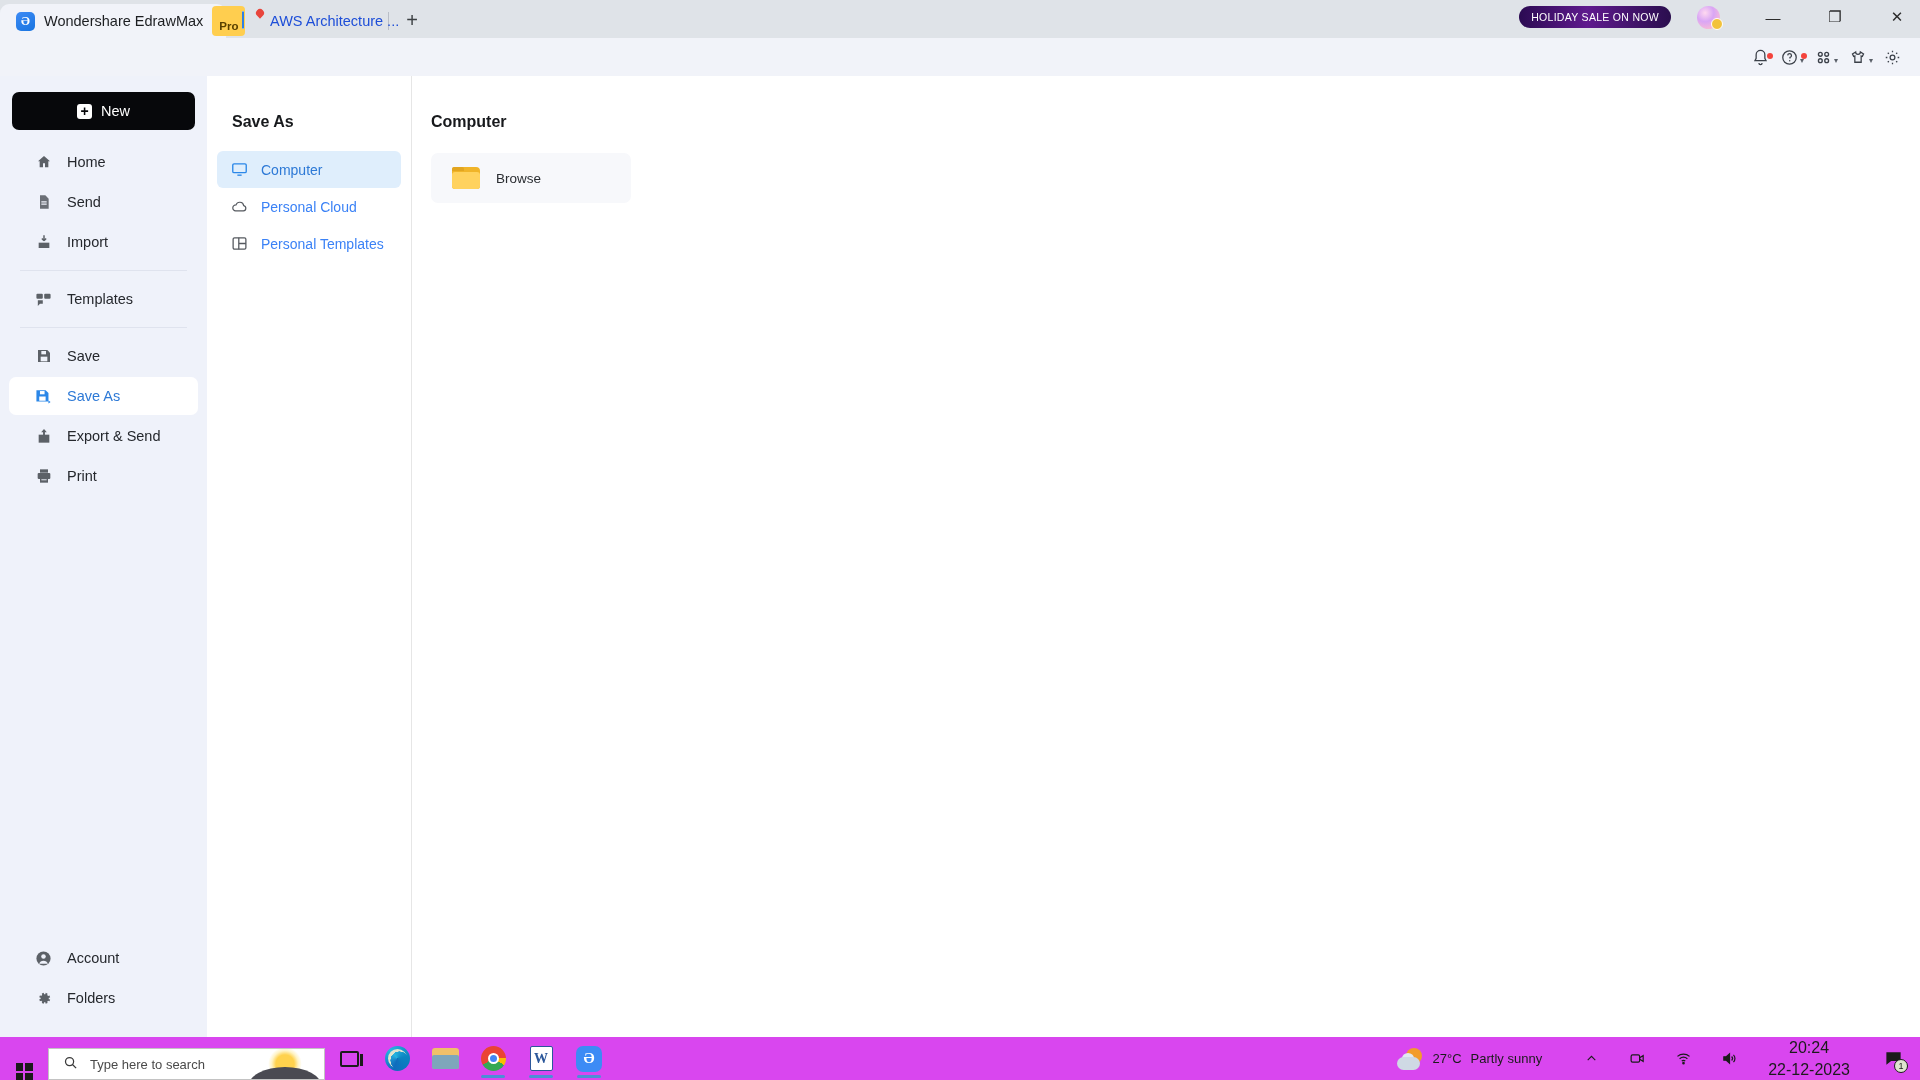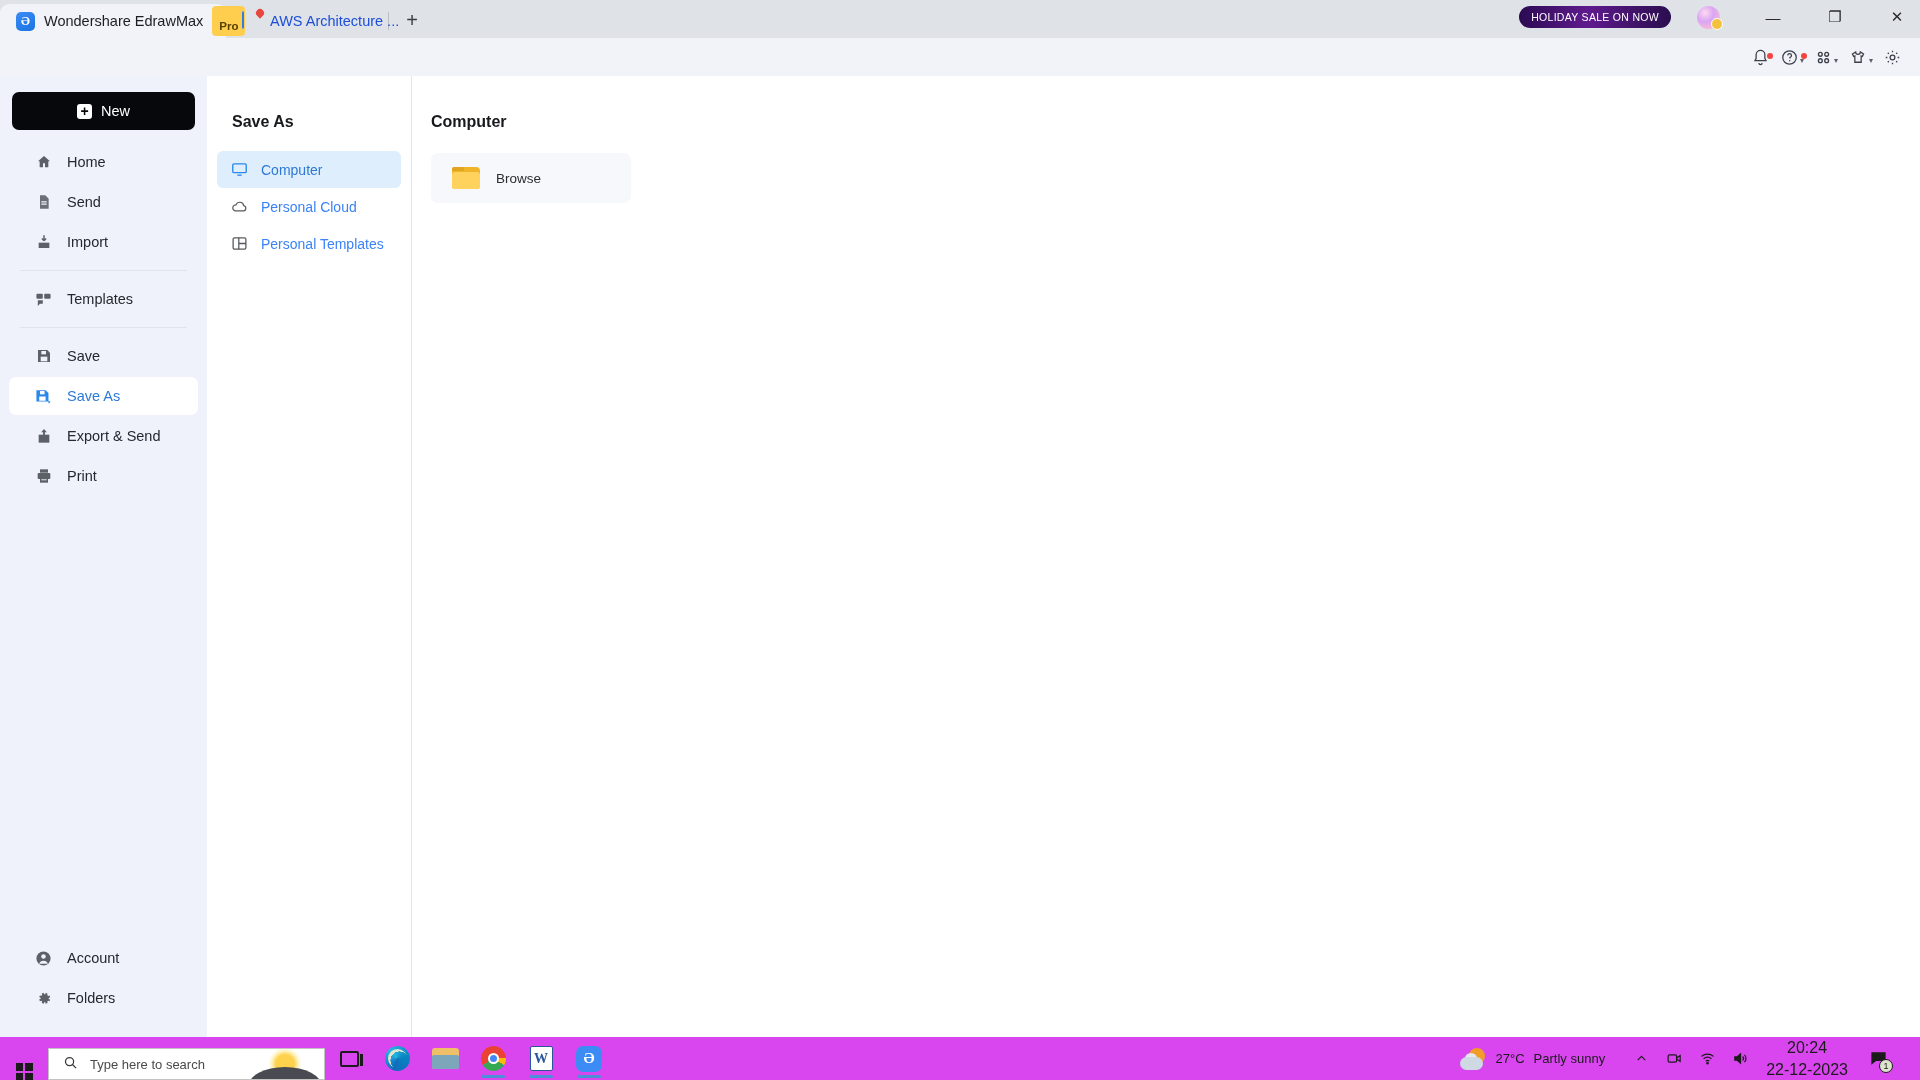--- a/index.html
+++ b/index.html
@@ -213,21 +213,21 @@
   .edge-ico{width:25px;height:25px;border-radius:50%;background:conic-gradient(from 200deg,#0f6cbd,#27b6e0,#0a84c1,#0f6cbd);position:relative;}
   .edge-ico:after{content:"";position:absolute;left:3px;top:3px;width:19px;height:19px;border-radius:50%;background:radial-gradient(circle at 60% 60%, rgba(255,255,255,.0) 55%, #dfe4cf 56%);}
   .explorer-ico{width:27px;height:21px;position:relative;}
   .explorer-ico .b{position:absolute;inset:0;background:#f0c069;border-radius:3px;}
   .explorer-ico .f{position:absolute;left:0;bottom:0;width:27px;height:14px;background:#7ea6bb;border-radius:2px;}
   .chrome-ico{width:25px;height:25px;border-radius:50%;background:conic-gradient(from -30deg,#ea4335 0 33%,#fbbc05 33% 42%,#34a853 42% 75%,#ea4335 75%);position:relative;}
   .chrome-ico:after{content:"";position:absolute;left:7px;top:7px;width:11px;height:11px;border-radius:50%;background:#4285f4;border:2px solid #fff;box-sizing:border-box;}
   .word-ico{width:23px;height:25px;background:#fff;border:1.5px solid #2b579a;border-radius:2px;display:flex;align-items:center;justify-content:center;color:#2b579a;font-size:14px;font-weight:bold;font-family:"Liberation Serif",serif;}
   .edraw-task{width:26px;height:26px;border-radius:7px;background:#3d8bf5;display:flex;align-items:center;justify-content:center;color:#fff;font-size:15px;font-weight:bold;font-family:"Liberation Serif",serif;}
 
-  .tray { margin-left: auto; display: flex; align-items: center; height: 43px; padding-right: 25px; gap: 3px; }
+  .tray { margin-left: auto; display: flex; align-items: center; height: 43px; padding-right: 10px; gap: 16px; }
   .weather { display:flex; align-items:center; gap:9px; font-size:13px; color:#1b1b1b; padding-right: 18px;}
   .weather-ico { width: 27px; height: 22px; position: relative; }
   .weather-ico .sun { position:absolute; right:2px; top:0; width:16px;height:16px;border-radius:50%;background:#f29c2a; }
   .weather-ico .cloud { position:absolute; left:0; bottom:0; width:23px;height:13px;border-radius:8px;background:#cfd9e4; }
   .weather-ico .cloud2 { position:absolute; left:5px; bottom:6px; width:12px;height:11px;border-radius:50%;background:#e2e9f0; }
   .tray-ico { width: 30px; height:43px; display:flex;align-items:center;justify-content:center; color:#1b1b1b;}
   .clock { text-align: center; font-size: 16px; color:#1b1b1b; line-height:1.35; padding: 0 10px 0 8px; }
   .notif { width: 34px; height:43px; display:flex;align-items:center;justify-content:center; position:relative;}
   .notif-badge{
     position:absolute; right:2px; bottom:7px;

